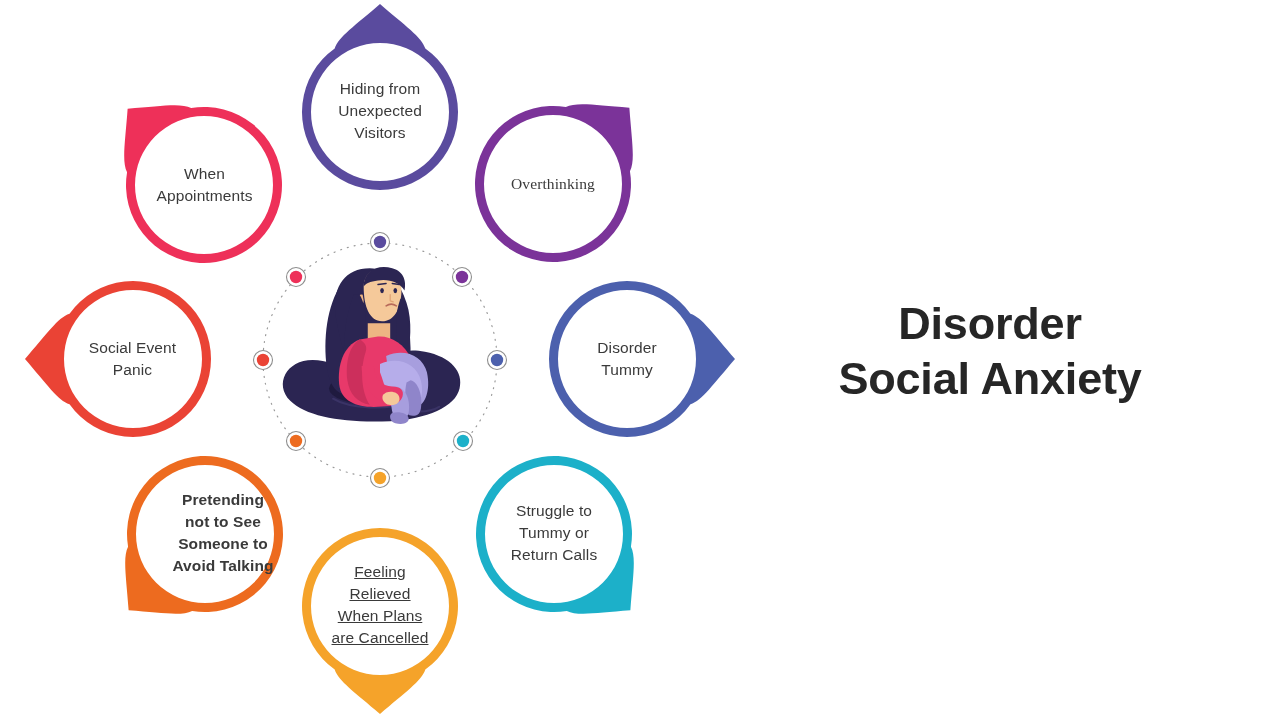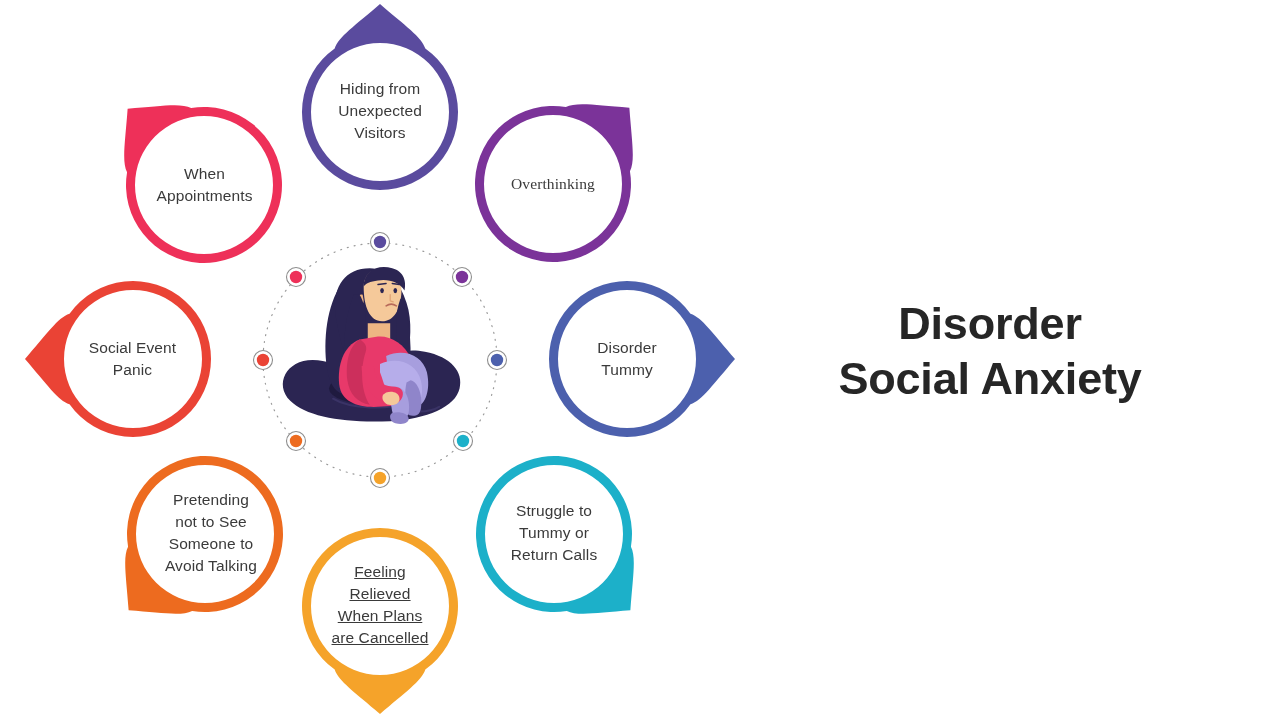--- a/index.html
+++ b/index.html
@@ -180,21 +180,21 @@
         <div class="bubble-label" style="left: 478px; top: 173px; width: 150px; font-family: Liberation Serif, serif;">Overthinking</div>
         <div class="bubble-label" style="left: 552px; top: 337px; width: 150px;">Disorder
 Tummy</div>
         <div class="bubble-label" style="left: 479px; top: 500px; width: 150px;">Struggle to
 Tummy or
 Return Calls</div>
         <div class="bubble-label" style="left: 300px; top: 561px; width: 160px; text-decoration: underline;">Feeling
 Relieved
 When Plans
 are Cancelled</div>
-        <div class="bubble-label" style="left: 131px; top: 489px; width: 160px;">Pretending
+        <div class="bubble-label" style="left: 143px; top: 489px; width: 160px; font-weight: bold;">Pretending
 not to See
 Someone to
 Avoid Talking</div>
         <div class="bubble-label" style="left: 55px; top: 337px; width: 155px; text-align: center;">Social Event
 Panic</div>
         <div class="bubble-label" style="left: 127px; top: 163px; width: 155px;">When
 Appointments</div>
       </div>
   </div>
 

